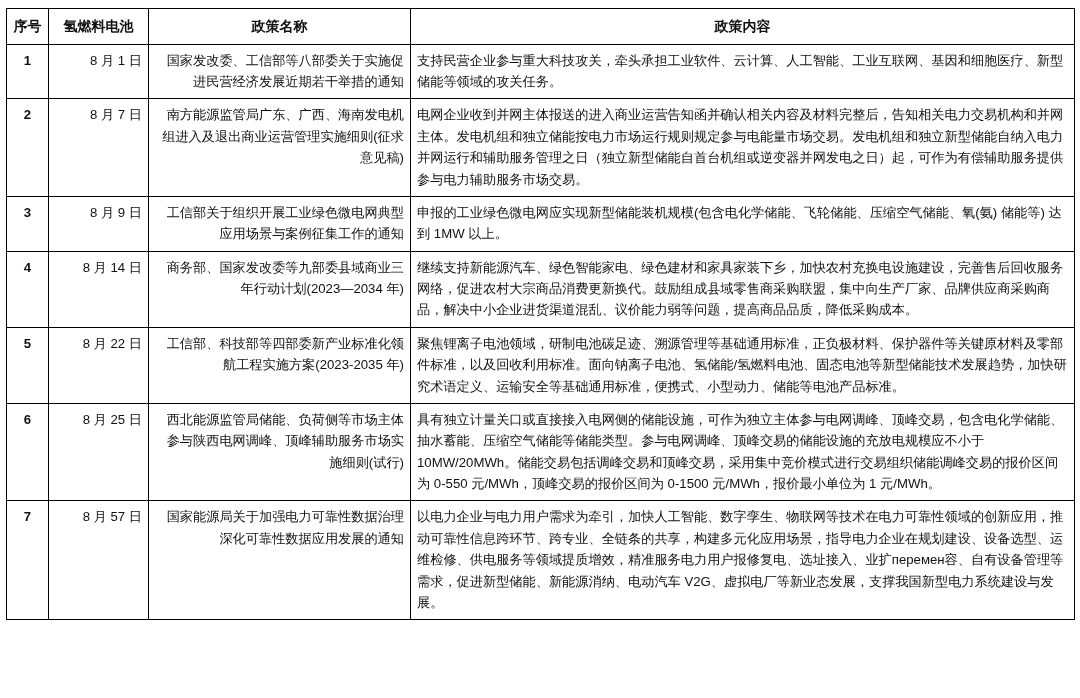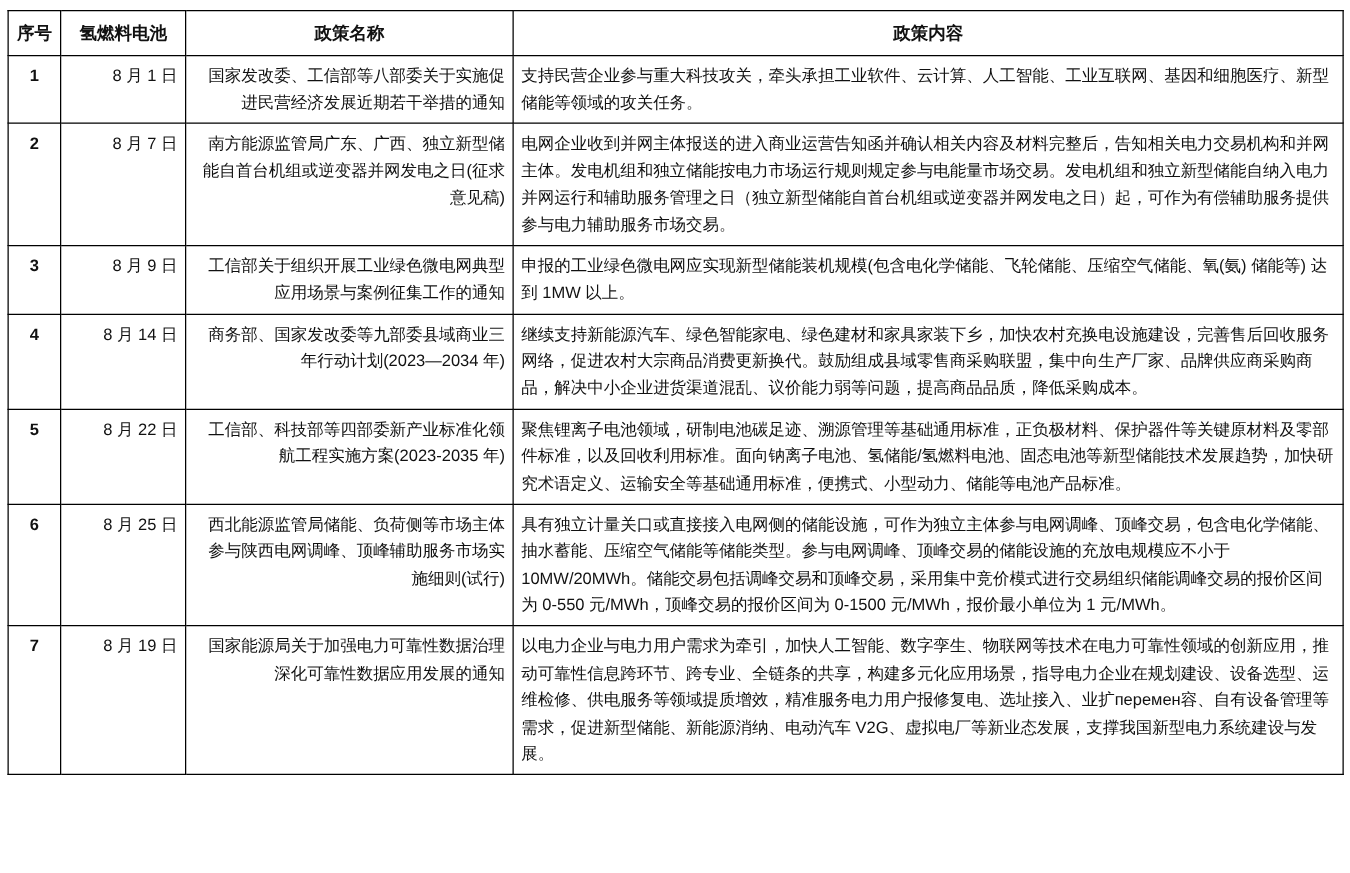--- a/index.html
+++ b/index.html
@@ -97,21 +97,21 @@
     <tbody>
       <tr>
         <td class="idx">1</td>
         <td class="date">8 月 1 日</td>
         <td class="name">国家发改委、工信部等八部委关于实施促进民营经济发展近期若干举措的通知</td>
         <td class="content">支持民营企业参与重大科技攻关，牵头承担工业软件、云计算、人工智能、工业互联网、基因和细胞医疗、新型储能等领域的攻关任务。</td>
       </tr>
       <tr>
         <td class="idx">2</td>
         <td class="date">8 月 7 日</td>
-        <td class="name">南方能源监管局广东、广西、独立新型储能自首台机组或逆变器并网发电之日(征求意见稿)</td>
+        <td class="name">南方能源监管局广东、广西、海南发电机组进入及退出商业运营管理实施细则(征求意见稿)</td>
         <td class="content">电网企业收到并网主体报送的进入商业运营告知函并确认相关内容及材料完整后，告知相关电力交易机构和并网主体。发电机组和独立储能按电力市场运行规则规定参与电能量市场交易。发电机组和独立新型储能自纳入电力并网运行和辅助服务管理之日（独立新型储能自首台机组或逆变器并网发电之日）起，可作为有偿辅助服务提供参与电力辅助服务市场交易。</td>
       </tr>
       <tr>
         <td class="idx">3</td>
         <td class="date">8 月 9 日</td>
         <td class="name">工信部关于组织开展工业绿色微电网典型应用场景与案例征集工作的通知</td>
         <td class="content">申报的工业绿色微电网应实现新型储能装机规模(包含电化学储能、飞轮储能、压缩空气储能、氧(氨) 储能等) 达到 1MW 以上。</td>
       </tr>
       <tr>
         <td class="idx">4</td>
@@ -126,20 +126,20 @@
         <td class="content">聚焦锂离子电池领域，研制电池碳足迹、溯源管理等基础通用标准，正负极材料、保护器件等关键原材料及零部件标准，以及回收利用标准。面向钠离子电池、氢储能/氢燃料电池、固态电池等新型储能技术发展趋势，加快研究术语定义、运输安全等基础通用标准，便携式、小型动力、储能等电池产品标准。</td>
       </tr>
       <tr>
         <td class="idx">6</td>
         <td class="date">8 月 25 日</td>
         <td class="name">西北能源监管局储能、负荷侧等市场主体参与陕西电网调峰、顶峰辅助服务市场实施细则(试行)</td>
         <td class="content">具有独立计量关口或直接接入电网侧的储能设施，可作为独立主体参与电网调峰、顶峰交易，包含电化学储能、抽水蓄能、压缩空气储能等储能类型。参与电网调峰、顶峰交易的储能设施的充放电规模应不小于 10MW/20MWh。储能交易包括调峰交易和顶峰交易，采用集中竞价模式进行交易组织储能调峰交易的报价区间为 0-550 元/MWh，顶峰交易的报价区间为 0-1500 元/MWh，报价最小单位为 1 元/MWh。</td>
       </tr>
       <tr>
         <td class="idx">7</td>
-        <td class="date">8 月 19 日</td>
+        <td class="date">8 月 57 日</td>
         <td class="name">国家能源局关于加强电力可靠性数据治理 深化可靠性数据应用发展的通知</td>
         <td class="content">以电力企业与电力用户需求为牵引，加快人工智能、数字孪生、物联网等技术在电力可靠性领域的创新应用，推动可靠性信息跨环节、跨专业、全链条的共享，构建多元化应用场景，指导电力企业在规划建设、设备选型、运维检修、供电服务等领域提质增效，精准服务电力用户报修复电、选址接入、业扩перемен容、自有设备管理等需求，促进新型储能、新能源消纳、电动汽车 V2G、虚拟电厂等新业态发展，支撑我国新型电力系统建设与发展。</td>
       </tr>
     </tbody>
   </table>
 
 </div>
 
 </body></html>

